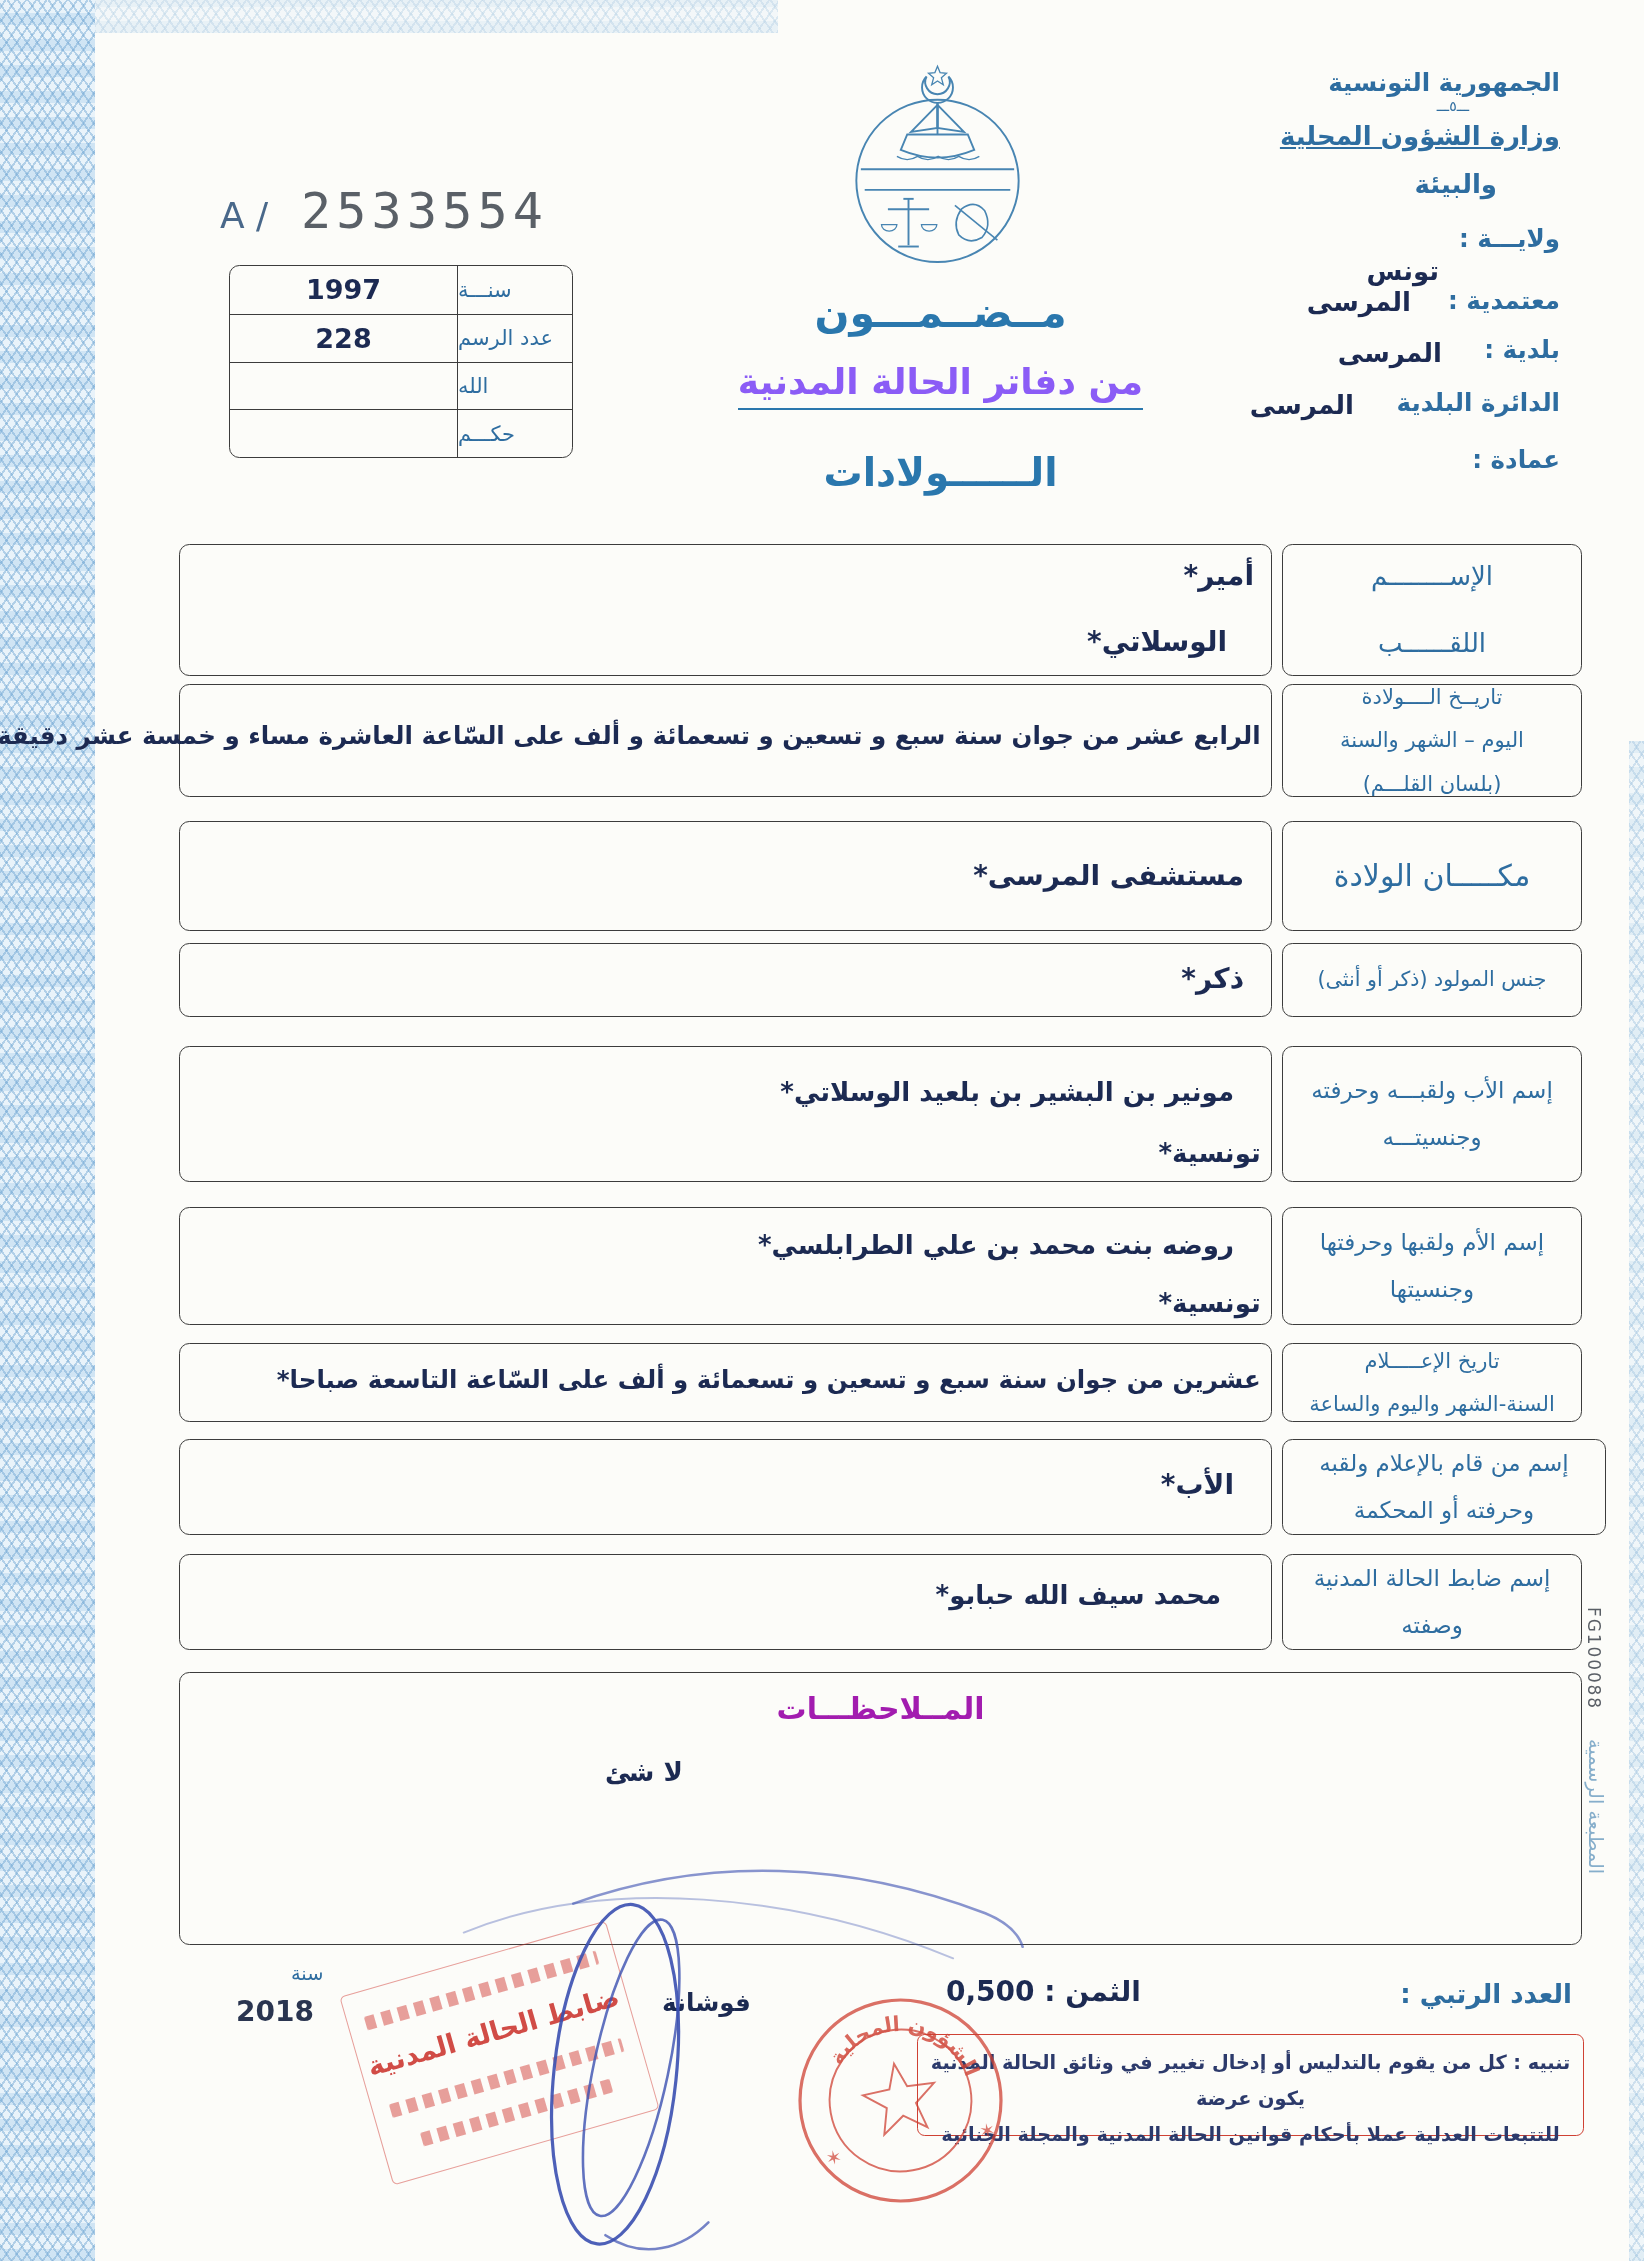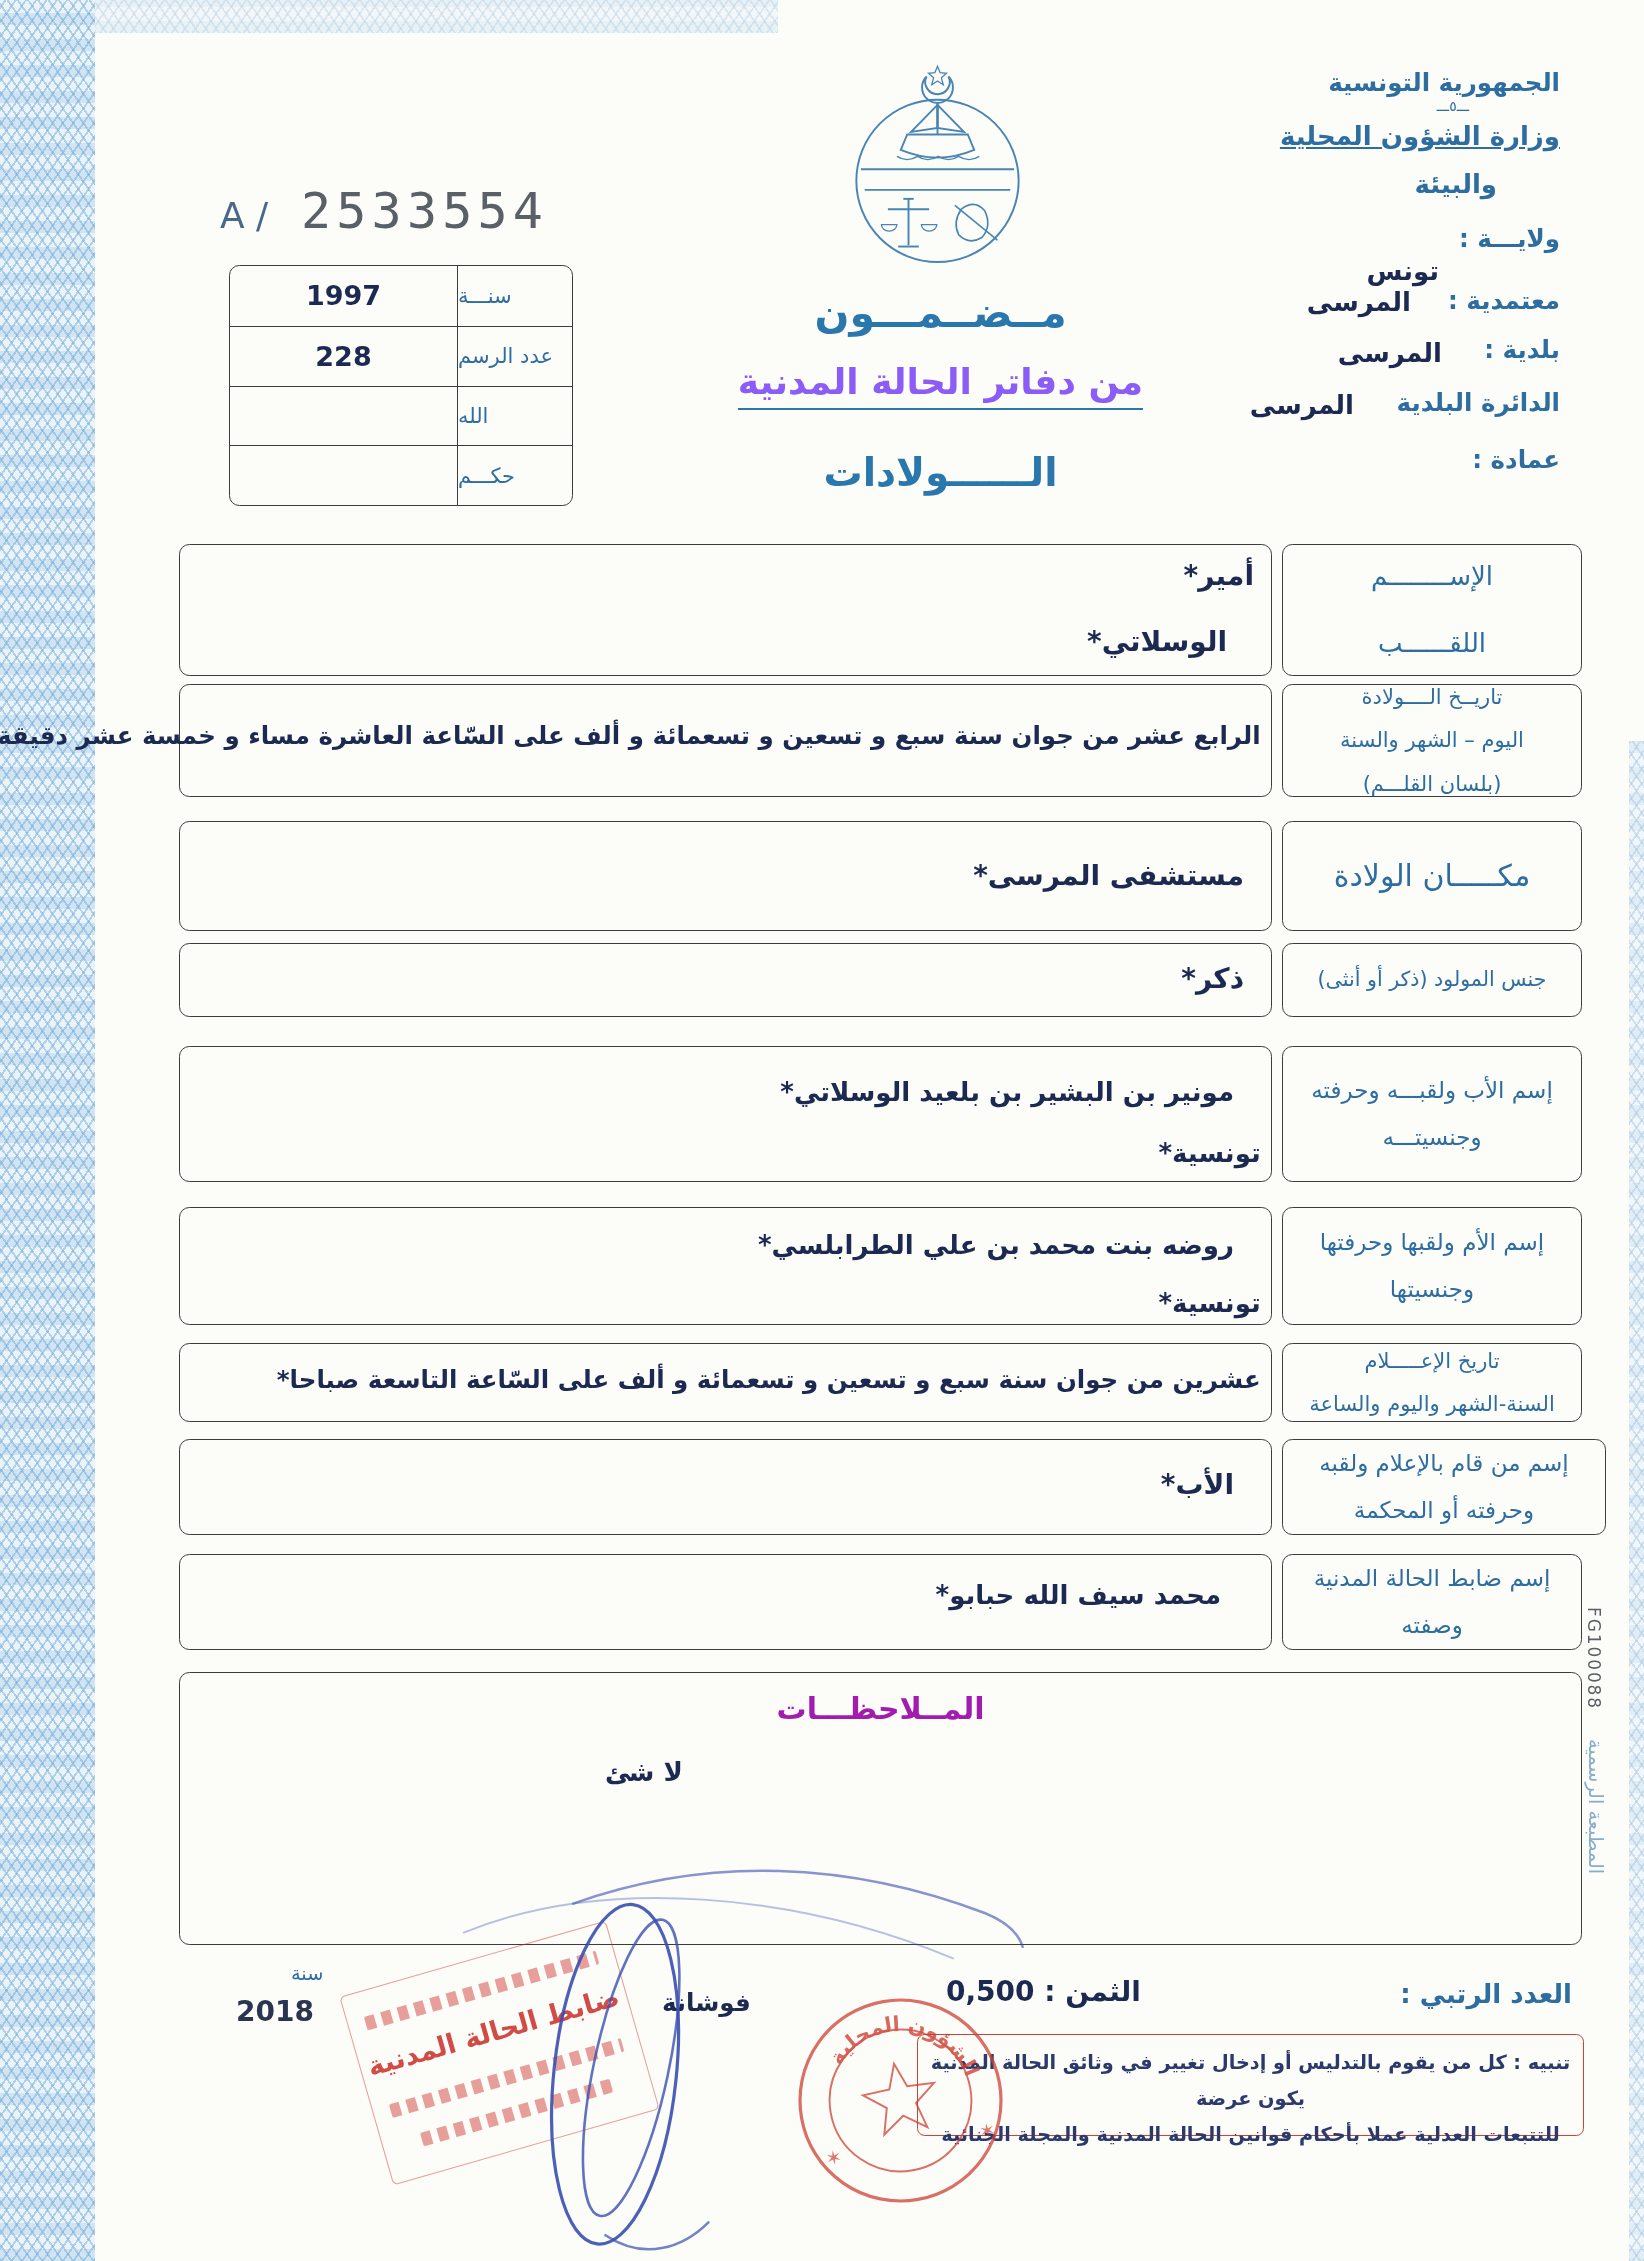--- a/index.html
+++ b/index.html
@@ -37,21 +37,21 @@
   .vbox{position:absolute;border:1.3px solid #3c3c3c;border-radius:10.3px;background:transparent;}
   .vline{position:absolute;direction:rtl;color:var(--ink);font-weight:bold;white-space:nowrap;}
   .lbox{
     position:absolute;border:1.3px solid #3c3c3c;border-radius:10.3px;
     display:flex;flex-direction:column;justify-content:center;align-items:center;
     text-align:center;color:var(--blue);padding:6.4px 10.3px;gap:15px;
   }
   .lbox .lline{direction:rtl;line-height:1.35;}
   
   .recbox{
-    position:absolute;left:229px;top:265px;width:344px;height:241px;
+    position:absolute;left:229px;top:265px;width:344px;height:193px;
     border:1.3px solid #3c3c3c;border-radius:10.3px;overflow:hidden;
     display:grid;grid-template-columns:1fr 115px;grid-template-rows:repeat(4,1fr);
   }
   .recbox .cell{display:flex;align-items:center;}
   .recbox .val{justify-content:center;color:var(--ink);font-weight:bold;font-size:27px;}
   .recbox .lab{justify-content:flex-end;padding-right:10.3px;color:var(--blue);font-size:21px;border-left:1.3px solid #3c3c3c;direction:rtl;}
   .recbox .rb{border-top:1.3px solid #3c3c3c;}
   
   .warnbox{
     position:absolute;left:917px;top:2034px;width:667px;height:102px;

